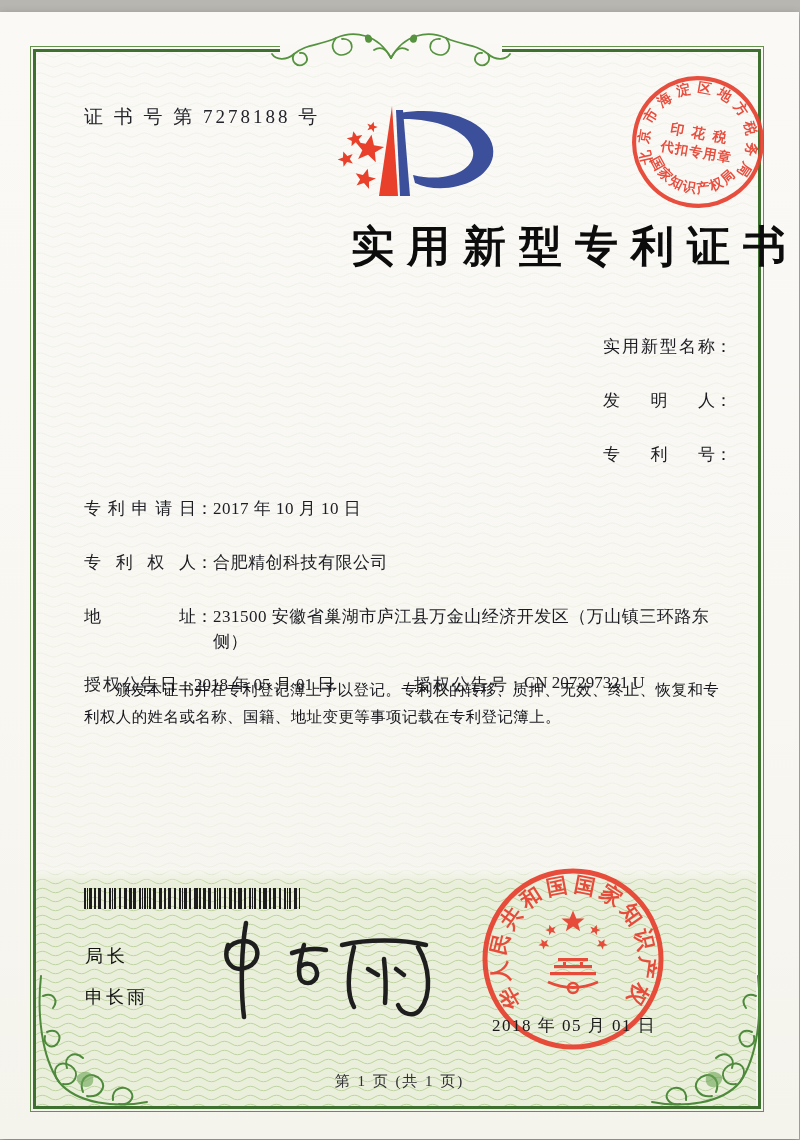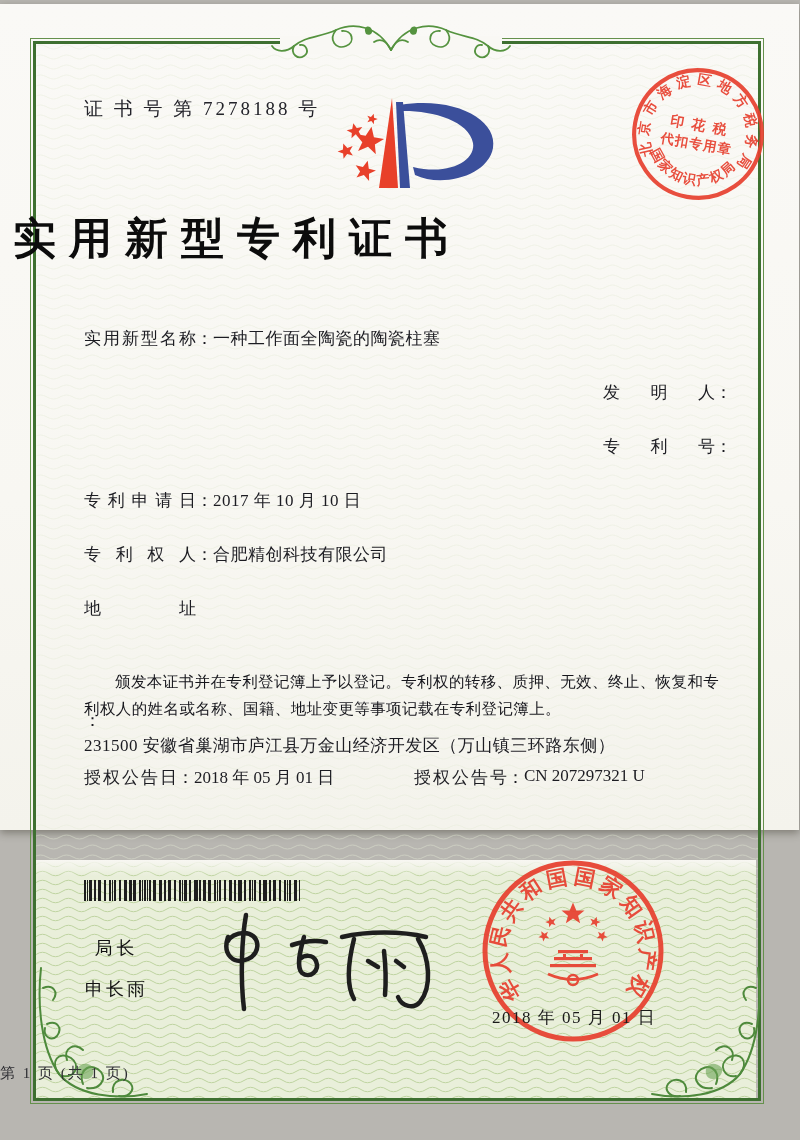--- a/index.html
+++ b/index.html
@@ -2,72 +2,72 @@
 <html><head>
 <meta charset="utf-8">
 <style>
   html,body{margin:0;padding:0;}
   body{
     width:800px;height:1140px;position:relative;overflow:hidden;
     background:#b8b6b1;
     font-family:"Liberation Serif","DejaVu Serif",serif;
   }
   .paper{
-    position:absolute;left:0;top:4px;width:799px;height:826px;
+    position:absolute;left:0;top:12px;width:799px;height:1127px;
     background:linear-gradient(180deg,#faf9f6 0%,#f8f7f2 60%,#f4f3ec 100%);
     box-shadow:0 3px 8px rgba(60,55,45,.45);
   }
   .frame{position:absolute;left:30px;top:34px;width:732px;height:1064px;border:1px solid #65914c;}
   .frame-inner{position:absolute;inset:2px;border:3px solid #3e7030;}
   .green-band{
     position:absolute;left:36px;top:856px;width:720px;height:240px;
     background:#e9efda;
   }
   .green-band::before{
     content:'';position:absolute;top:0;left:0;right:0;height:16px;
     background:linear-gradient(#f8f7f2,rgba(248,247,242,0));z-index:2;
   }
   svg.fill{position:absolute;inset:0;width:100%;height:100%;}
   .cert-no{position:absolute;left:84px;top:92px;font-size:19px;color:#23232a;letter-spacing:3px;}
   .logo{position:absolute;left:330px;top:92px;width:180px;height:112px;}
   .title{
-    position:absolute;left:0;top:206px;width:100%;text-align:left;
+    position:absolute;left:0;top:206px;width:100%;text-align:right;
     font-size:43px;font-weight:700;color:#0c0c0c;letter-spacing:13px;text-indent:13px;
   }
   .fields{position:absolute;left:84px;top:322px;width:648px;font-size:17px;color:#1c1c22;}
   .frow{display:flex;margin-bottom:29px;line-height:25px;justify-content:flex-end;}
   .frow .lab{display:inline-block;width:112px;text-align:justify;text-align-last:justify;flex:0 0 112px;}
   .frow .colon{flex:0 0 14px;}
   .frow .val{flex:1;letter-spacing:.5px;}
-  .frow.addr{margin-bottom:8px;flex-direction:column;}
+  .frow.addr{margin-bottom:19px;}
   .auth-row{display:flex;margin-top:0;}
   .auth-left{display:flex;width:330px;}
   .auth-right{display:flex;}
   .auth-row .lab{display:inline-block;width:93px;text-align:justify;text-align-last:justify;}
   .paras{position:absolute;left:84px;top:664px;width:646px;font-size:15.5px;line-height:27px;color:#17171d;}
   .paras p{margin:0;text-indent:2em;letter-spacing:.4px;}
   .barcode{
     position:absolute;left:84px;top:876px;width:216px;height:21px;z-index:3;
     background-image:
       repeating-linear-gradient(90deg,#1d1d1d 0 2px,rgba(0,0,0,0) 2px 5px),
       repeating-linear-gradient(90deg,#1d1d1d 0 1px,rgba(0,0,0,0) 1px 7px),
       repeating-linear-gradient(90deg,rgba(0,0,0,0) 0 3px,#1d1d1d 3px 4px,rgba(0,0,0,0) 4px 11px);
   }
-  .officer{position:absolute;left:85px;top:932px;z-index:3;font-size:18px;color:#111;text-align:center;}
+  .officer{position:absolute;left:85px;top:932px;z-index:3;font-size:18px;color:#111;}
   .officer .role{display:block;margin-bottom:17px;letter-spacing:4px;}
   .officer .name{display:block;letter-spacing:3px;}
   .signature{position:absolute;left:192px;top:903px;width:250px;height:115px;z-index:3;}
   .seal-big{position:absolute;left:478px;top:852px;width:190px;height:190px;z-index:4;opacity:.93;}
   .seal-date{
     position:absolute;left:492px;top:1002px;z-index:5;white-space:nowrap;
     font-size:17px;color:#191919;letter-spacing:1.5px;
   }
   .stamp{position:absolute;left:628px;top:60px;width:140px;height:140px;transform:rotate(10deg);opacity:.92;}
   .footer{
-    position:absolute;left:0;top:1060px;width:100%;text-align:left;z-index:3;
+    position:absolute;left:0;top:1060px;width:100%;text-align:center;z-index:3;
     font-size:15px;color:#2e2e33;letter-spacing:2px;
   }
   .ornament-top{position:absolute;left:266px;top:12px;width:250px;height:52px;z-index:2;}
   .corner{position:absolute;width:118px;height:138px;z-index:2;}
   .corner.bl{left:33px;top:960px;}
   .corner.br{right:33px;top:960px;transform:scaleX(-1);}
 </style>
 </head>
 <body>
 
@@ -154,21 +154,20 @@
     <path d="M66,6 L73,6 L80,92 L70,92 Z" fill="#3b4f9b"></path>
     <path d="M70,9 C125,0 168,24 163,52 C158,80 112,92 85,79 L83,71 C120,80 146,64 143,47 C139,24 100,14 70,15 Z" fill="#3b4f9b"></path>
   </svg>
 
   <div class="title">实用新型专利证书</div>
 
   <div class="fields">
     <div class="frow">
       <span class="lab">实用新型名称</span>
         <span class="colon">：</span>
-      <span class="val">一种工作面全陶瓷的陶瓷柱塞</span>
     </div>
     <div class="frow">
       <span class="lab">发明人</span>
         <span class="colon">：</span>
     </div>
     <div class="frow">
       <span class="lab">专利号</span>
         <span class="colon">：</span>
     </div>
     <div class="frow">

